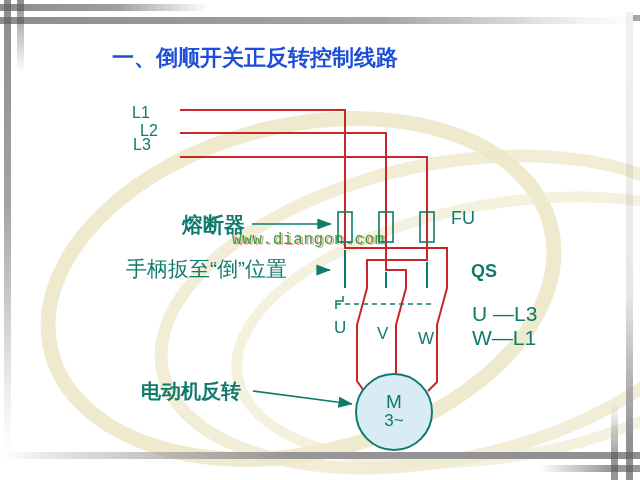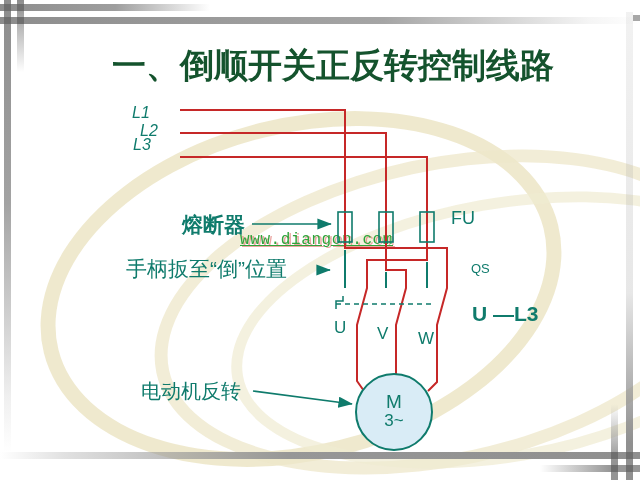--- a/index.html
+++ b/index.html
@@ -19,33 +19,33 @@
   .hbar3{left:0;top:452px;width:640px;height:7px;background:linear-gradient(to right,rgba(160,160,160,0),rgba(155,155,155,.3) 10%,#979797 45%,#8f8f8f);}
   .hbar4{left:540px;top:465px;width:100px;height:7px;background:linear-gradient(to right,rgba(160,160,160,0),#979797 70%);}
   .vbar3{left:626px;top:12px;width:7px;height:468px;background:linear-gradient(to bottom,rgba(160,160,160,.14),rgba(160,160,160,.25) 60%,#909090 92%);}
   .vbar4{left:611px;top:404px;width:7px;height:76px;background:linear-gradient(to bottom,rgba(160,160,160,0),#959595 75%);}
   .xsq{position:absolute;width:7px;height:7px;background:#6f6f6f;z-index:1;}
   .cap{position:absolute;left:633px;top:15px;width:7px;height:6px;background:#8a8a8a;opacity:.75;z-index:1;}
   
   svg.circuit{position:absolute;left:0;top:0;z-index:2;}
   
   .txt{position:absolute;z-index:3;color:#0f7b6c;white-space:nowrap;}
-  .title{left:112px;top:43px;width:480px;font-size:34px;font-weight:bold;color:#14532d;z-index:3;position:absolute;white-space:nowrap;}
-  .phase{font-size:16px;font-style:italic;}
+  .title{left:112px;top:43px;width:480px;font-size:22px;font-weight:bold;color:#1d4ed8;z-index:3;position:absolute;white-space:nowrap;}
+  .phase{font-size:16px;}
   .lbl-l1{left:132px;top:104px;} .lbl-l2{left:140px;top:122px;} .lbl-l3{left:133px;top:136px;}
   .fuse-lbl{left:182px;top:211px;font-size:21px;font-weight:bold;}
   .fu{left:451px;top:208px;font-size:18px;}
-  .watermark{left:240px;top:231px;font-size:16px;letter-spacing:.6px;color:#2ea43a;z-index:2;position:absolute;
-             font-family:"Liberation Mono", monospace;text-shadow:2px 1px 0 rgba(210,60,50,.45);white-space:nowrap;text-decoration:underline;}
+  .watermark{left:232px;top:231px;font-size:16px;letter-spacing:.6px;color:#2ea43a;z-index:2;position:absolute;
+             font-family:"Liberation Mono", monospace;text-shadow:2px 1px 0 rgba(210,60,50,.45);white-space:nowrap;}
   .handle{left:126px;top:255px;font-size:21px;font-weight:normal;}
-  .qs{left:471px;top:261px;font-size:13px;}
-  .map{left:472px;top:302px;font-size:21px;font-weight:bold;line-height:24px;}
+  .qs{left:471px;top:261px;font-size:18px;font-weight:bold;}
+  .map{left:472px;top:302px;font-size:21px;font-weight:normal;line-height:24px;}
   .term{font-size:17px;}
   .lbl-u{left:334px;top:318px;} .lbl-v{left:377px;top:324px;} .lbl-w{left:418px;top:329px;}
-  .motor-cap{left:141px;top:378px;font-size:20px;font-weight:normal;}
+  .motor-cap{left:141px;top:378px;font-size:20px;font-weight:bold;}
   .motor-m{left:364px;top:391px;width:60px;text-align:center;font-size:19px;}
   .motor-3{left:364px;top:411px;width:60px;text-align:center;font-size:17px;}
 </style>
 </head>
 <body>
 
 <div class="stage">
 
   <div class="arc arc1"></div>
   <div class="arc arc2"></div>
@@ -107,20 +107,21 @@
   <div class="txt phase lbl-l3">L3</div>
 
   <div class="txt fuse-lbl">熔断器</div>
   <div class="txt fu">FU</div>
 
   <div class="txt handle">手柄扳至“倒”位置</div>
   <div class="txt qs">QS</div>
 
   <div class="txt map">
     <div>U —L3</div>
+    <div>W—L1</div>
   </div>
 
   <div class="txt term lbl-u">U</div>
   <div class="txt term lbl-v">V</div>
   <div class="txt term lbl-w">W</div>
 
   <div class="txt motor-cap">电动机反转</div>
   <div class="txt motor-m">M</div>
   <div class="txt motor-3">3~</div>
 

